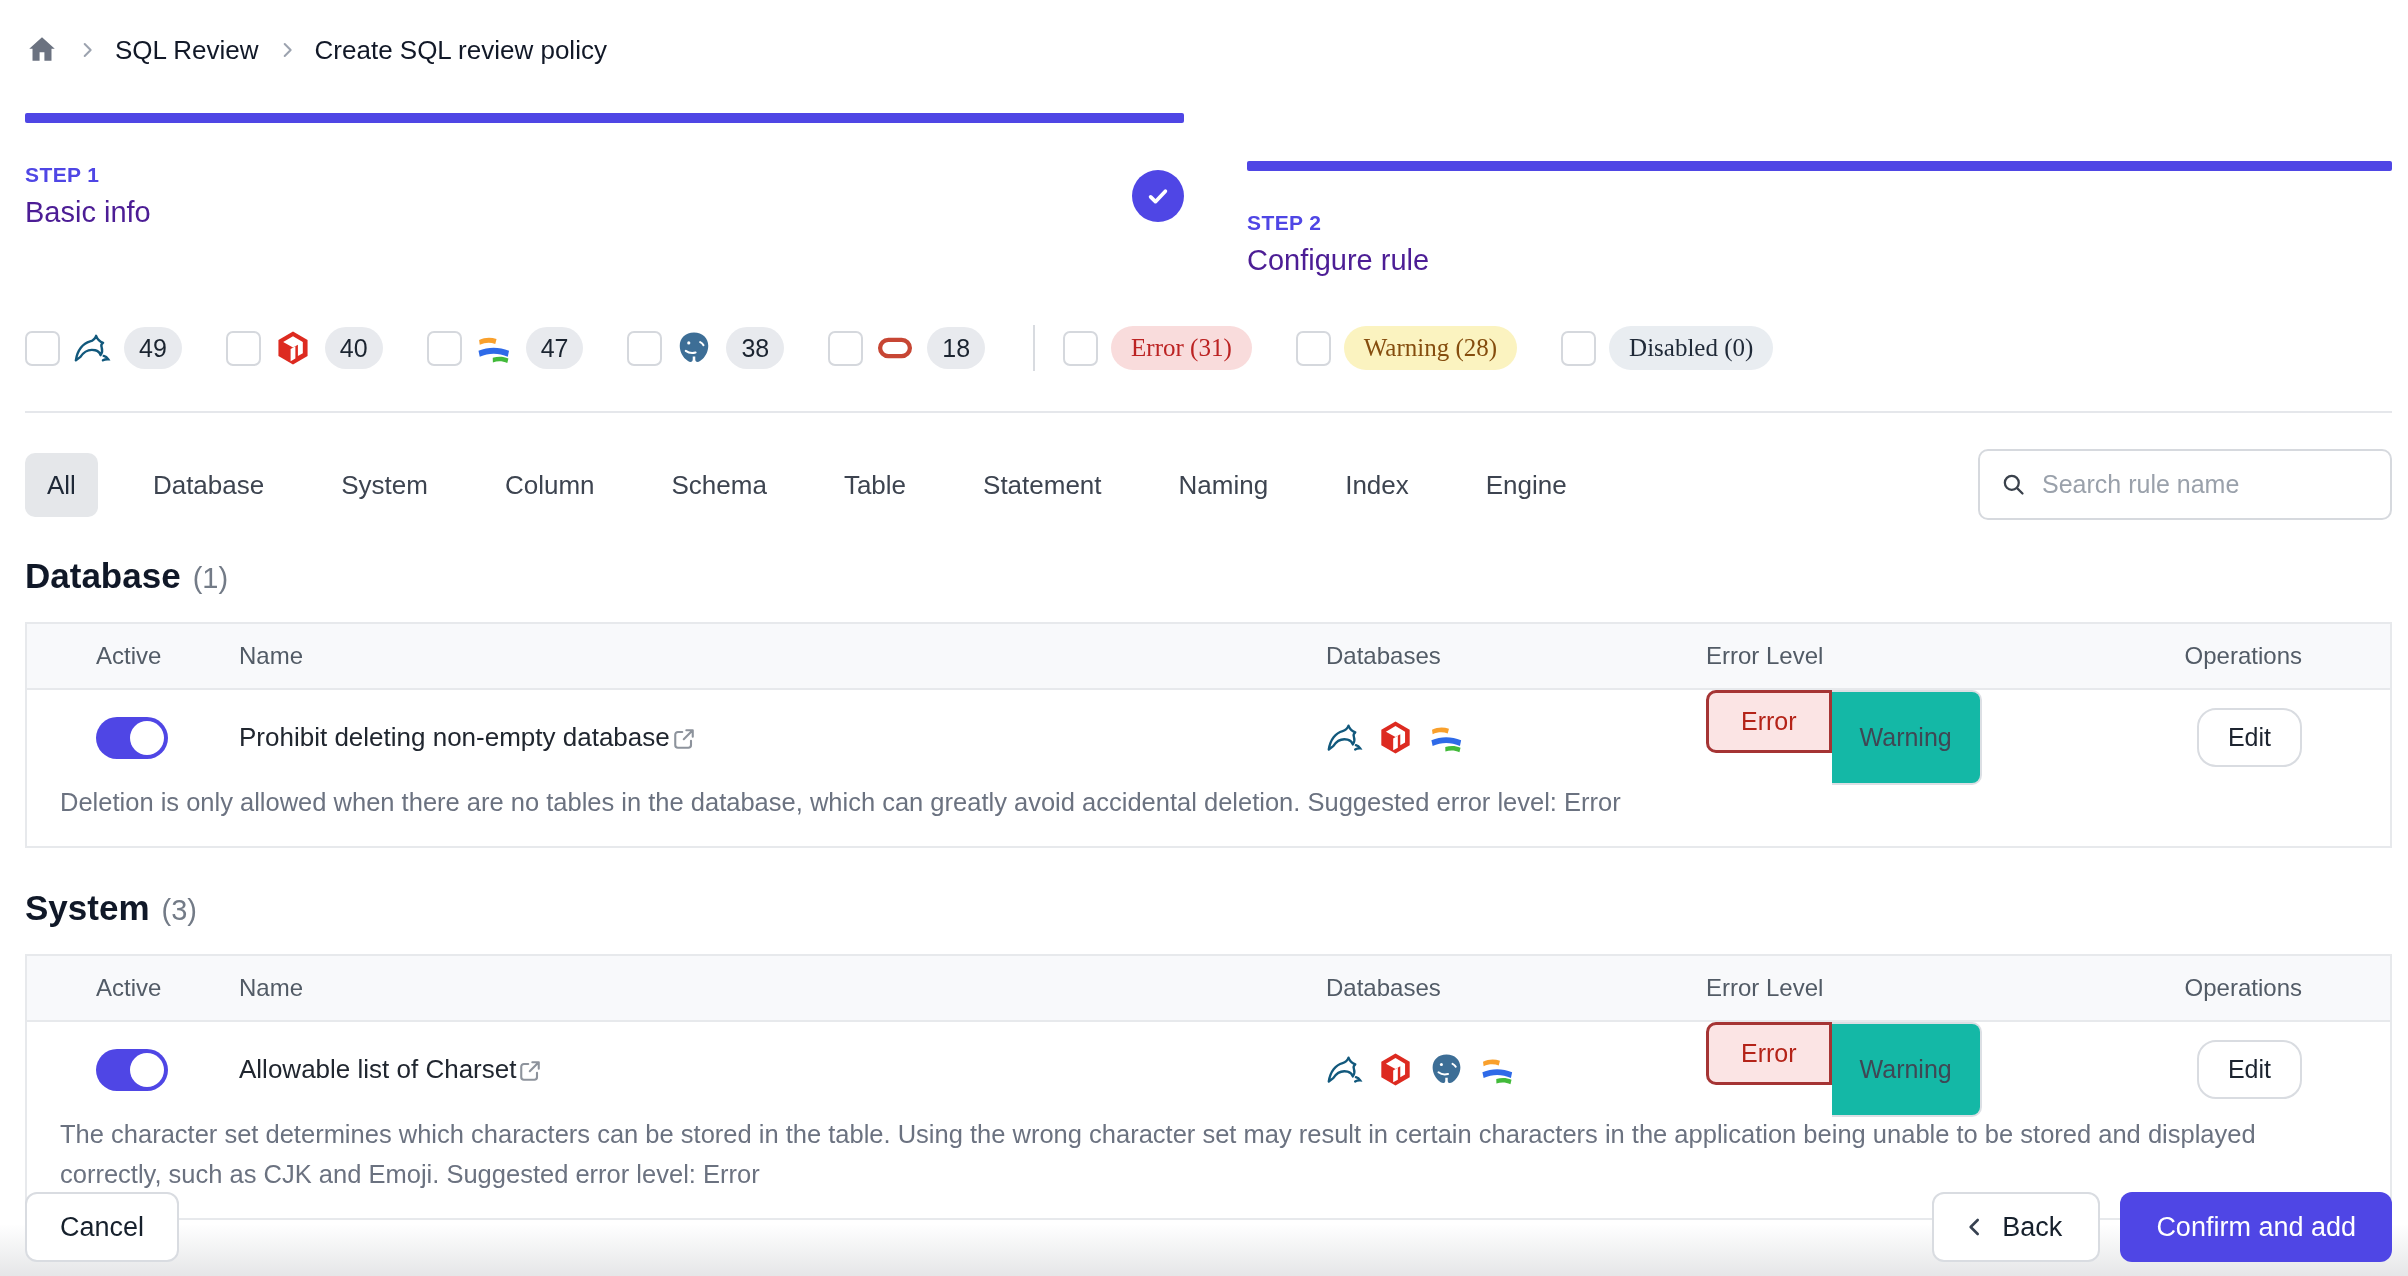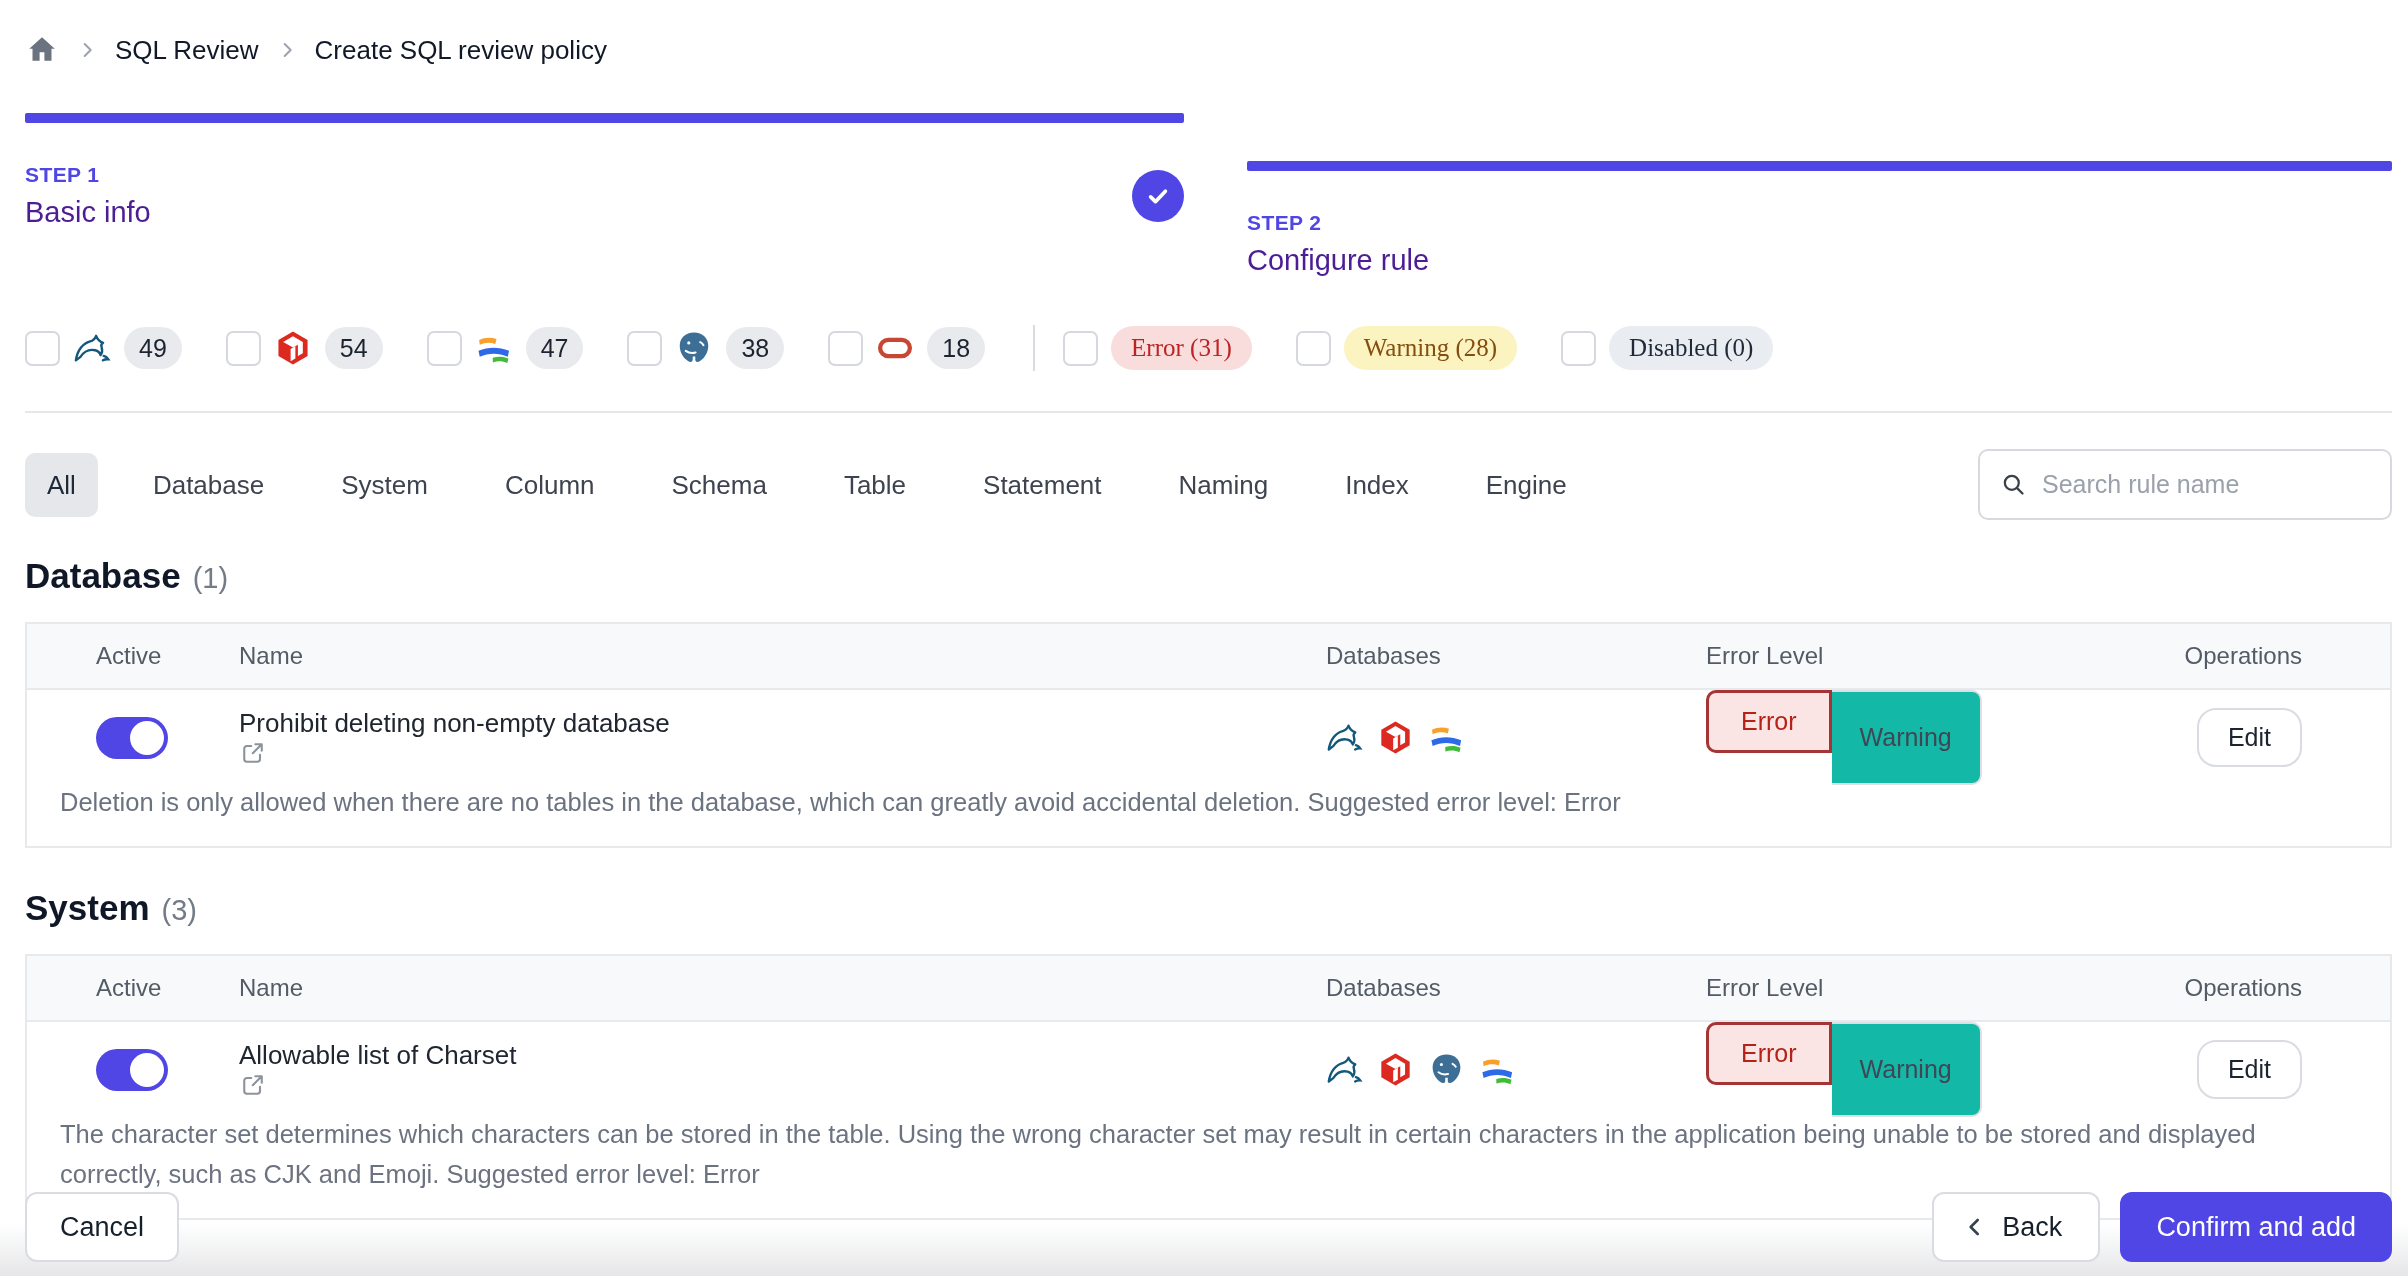--- a/index.html
+++ b/index.html
@@ -49,21 +49,21 @@
   
   .rtable{margin-top:26px;border:2px solid #e7e9ec;}
   .rgrid{display:grid;grid-template-columns:212px 1fr 380px 420px 264px;align-items:center;}
   .rhead{background:#f8f9fb;height:64px;border-bottom:2px solid #e7e9ec;
     font-size:24px;font-weight:500;color:#525b66;}
   .rhead .c1{padding-left:69px;}
   .rrow{height:90px;font-size:26px;color:#20262f;}
   .rrow .c1{padding-left:69px;}
   .c5{display:flex;justify-content:flex-end;padding-right:88px;}
   .rhead .c5{justify-content:flex-end;}
-  .name-cell{display:flex;align-items:flex-start;flex-direction:column;}
+  .name-cell{display:flex;align-items:flex-end;}
   .extlink{color:#8d939c;}
   .db-icons{display:flex;align-items:center;gap:14px;}
   .toggle{width:72px;height:42px;border-radius:21px;background:#4f46e5;position:relative;cursor:pointer;}
   .toggle .knob{position:absolute;top:4px;right:4px;width:34px;height:34px;border-radius:50%;background:#fff;}
   .seg{display:flex;}
   .seg-err{height:57px;padding:0 32px;display:flex;align-items:center;border:3px solid #a53434;
     border-radius:10px 0 0 10px;background:#fbe4e4;color:#b42318;font-size:25px;font-weight:500;position:relative;z-index:1;}
   .seg-warn{height:59px;padding:16px 28px;display:flex;align-items:center;border:2px solid #dcdfe4;border-left:none;
     border-radius:0 10px 10px 0;background:#14b8a6;color:#3f4754;font-size:25px;font-weight:500;}
   .edit-btn{height:59px;padding:0 29px;display:flex;align-items:center;border:2px solid #d9dce1;border-radius:19px;
@@ -178,21 +178,21 @@
       <svg class="ic" width="38" height="38">
           <use href="#sym-mysql"></use>
         </svg>
       <span class="count-badge">49</span>
     </div>
     <div class="f-group">
       <span class="checkbox"></span>
       <svg class="ic" width="38" height="38">
           <use href="#sym-tidb"></use>
         </svg>
-      <span class="count-badge">54</span>
+      <span class="count-badge">40</span>
     </div>
     <div class="f-group">
       <span class="checkbox"></span>
       <svg class="ic" width="38" height="38">
           <use href="#sym-oceanbase"></use>
         </svg>
       <span class="count-badge">47</span>
     </div>
     <div class="f-group">
       <span class="checkbox"></span>

